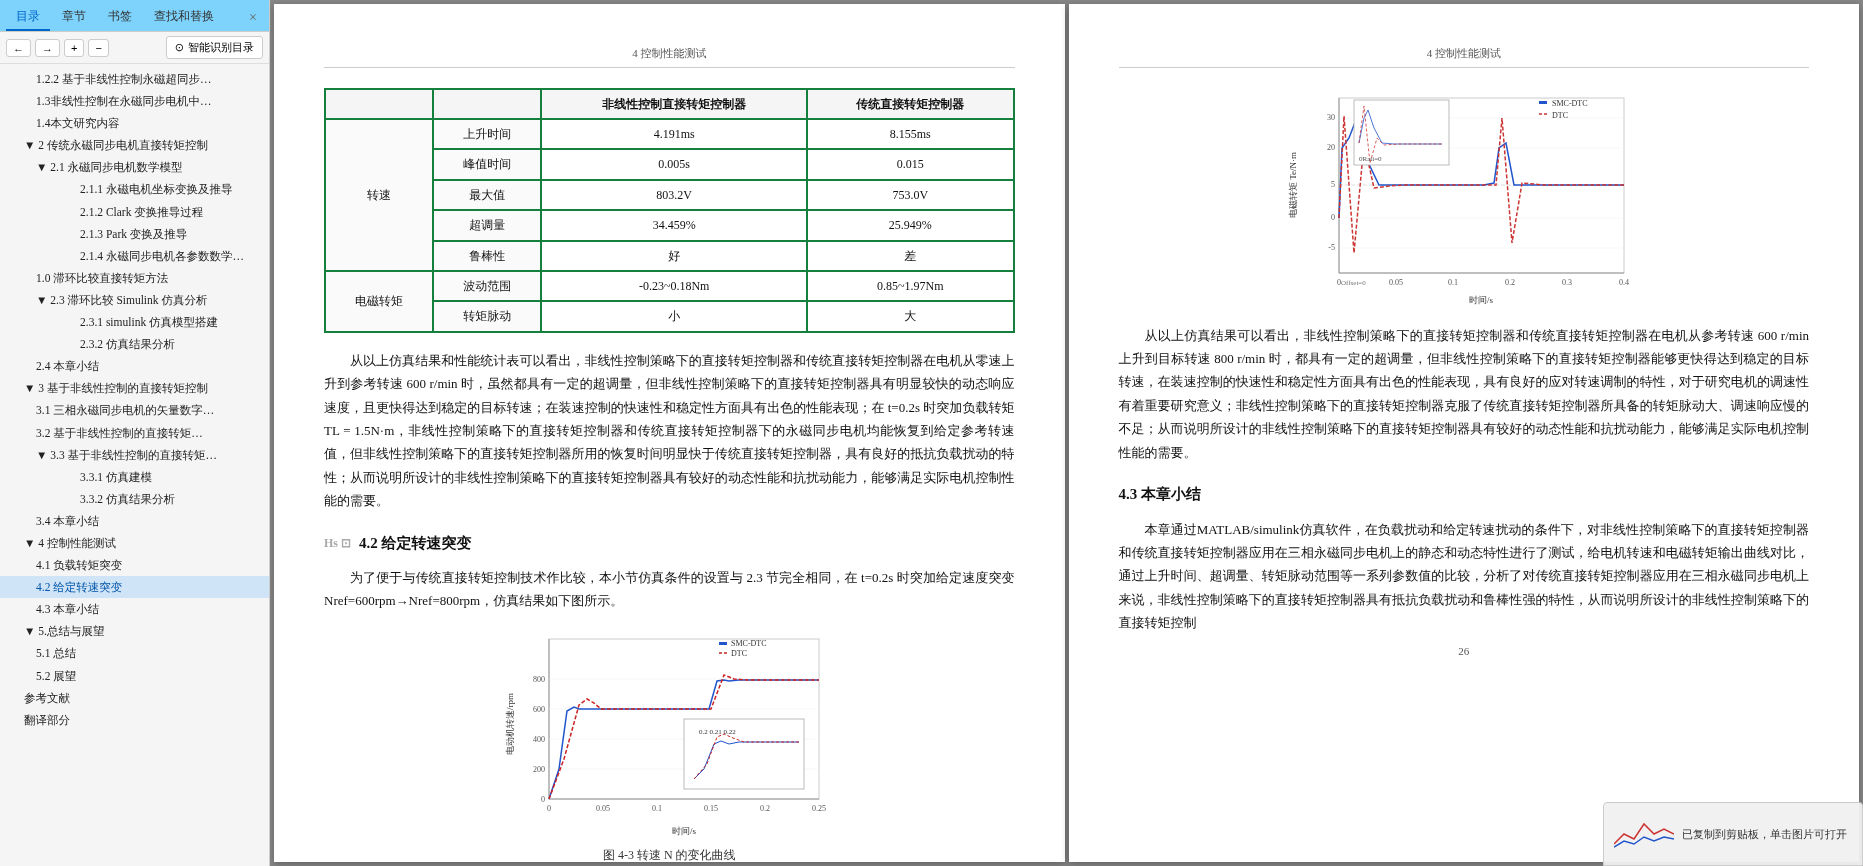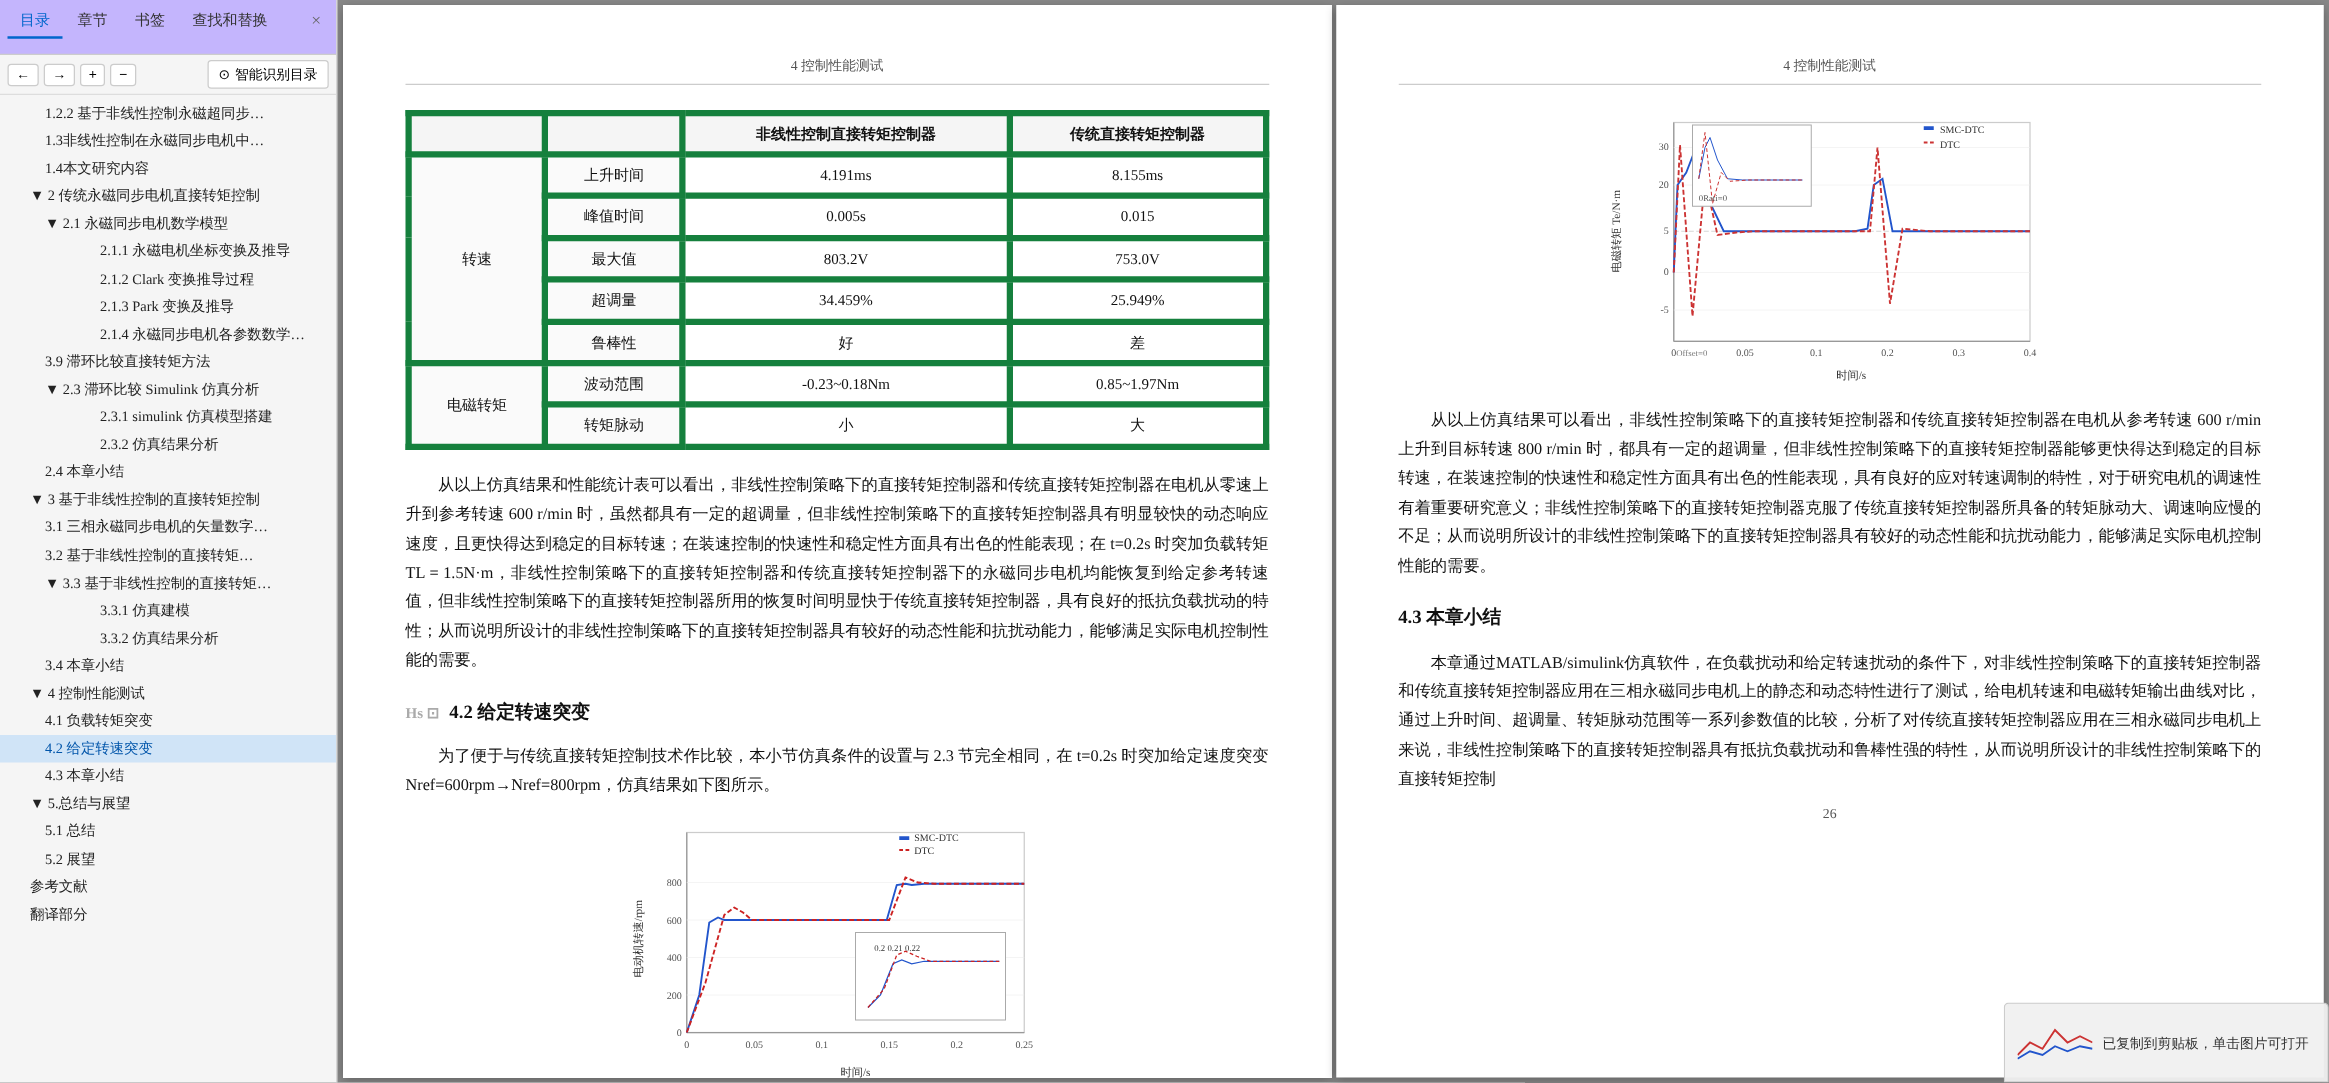--- a/index.html
+++ b/index.html
@@ -14,22 +14,22 @@
       display: flex;
       flex-direction: column;
       height: 100%;
       overflow: hidden;
     }
 
     #sidebar-tabs {
       display: flex;
       align-items: center;
       border-bottom: 1px solid #ccc;
-      background: #c4b5fd;
-      padding: 4px 6px 12px;
+      background: #7dd3fc;
+      padding: 4px 6px 0;
       gap: 2px;
     }
 
     .sidebar-tab {
       padding: 4px 10px;
       font-size: 12px;
       cursor: pointer;
       border-bottom: 2px solid transparent;
       color: #333;
     }
@@ -137,21 +137,21 @@
 
     
     .data-table {
       width: 100%;
       border-collapse: collapse;
       margin: 16px auto;
       font-size: 12px;
     }
 
     .data-table th, .data-table td {
-      border: 5px solid #15803d;
+      border: 2px solid #15803d;
       padding: 4px 8px;
       text-align: center;
       font-family: 'SimSun', 'STSong', serif;
     }
 
     .data-table th {
       background: #f5f5f5;
       font-weight: bold;
     }
 
@@ -254,21 +254,21 @@
   <div id="toc-tree">
       <div class="toc-item level3">1.2.2  基于非线性控制永磁超同步…</div>
       <div class="toc-item level3">1.3非线性控制在永磁同步电机中…</div>
       <div class="toc-item level3">1.4本文研究内容</div>
       <div class="toc-item level2">▼ 2 传统永磁同步电机直接转矩控制</div>
       <div class="toc-item level3">▼ 2.1 永磁同步电机数学模型</div>
       <div class="toc-item level4">2.1.1  永磁电机坐标变换及推导</div>
       <div class="toc-item level4">2.1.2 Clark 变换推导过程</div>
       <div class="toc-item level4">2.1.3  Park 变换及推导</div>
       <div class="toc-item level4">2.1.4  永磁同步电机各参数数学…</div>
-      <div class="toc-item level3">3.9 滞环比较直接转矩方法</div>
+      <div class="toc-item level3">1.0 滞环比较直接转矩方法</div>
       <div class="toc-item level3">▼ 2.3 滞环比较 Simulink 仿真分析</div>
       <div class="toc-item level4">2.3.1 simulink 仿真模型搭建</div>
       <div class="toc-item level4">2.3.2 仿真结果分析</div>
       <div class="toc-item level3">2.4 本章小结</div>
       <div class="toc-item level2">▼ 3 基于非线性控制的直接转矩控制</div>
       <div class="toc-item level3">3.1 三相永磁同步电机的矢量数字…</div>
       <div class="toc-item level3">3.2 基于非线性控制的直接转矩…</div>
       <div class="toc-item level3">▼ 3.3 基于非线性控制的直接转矩…</div>
       <div class="toc-item level4">3.3.1 仿真建模</div>
       <div class="toc-item level4">3.3.2 仿真结果分析</div>

